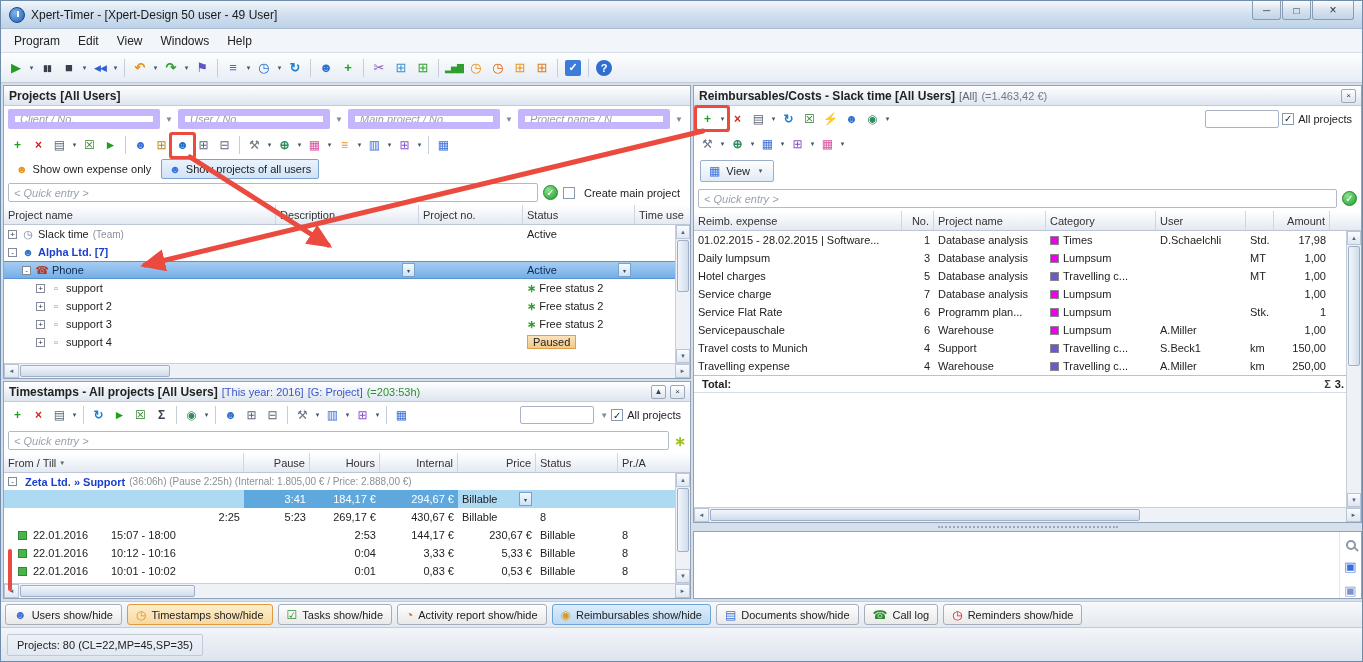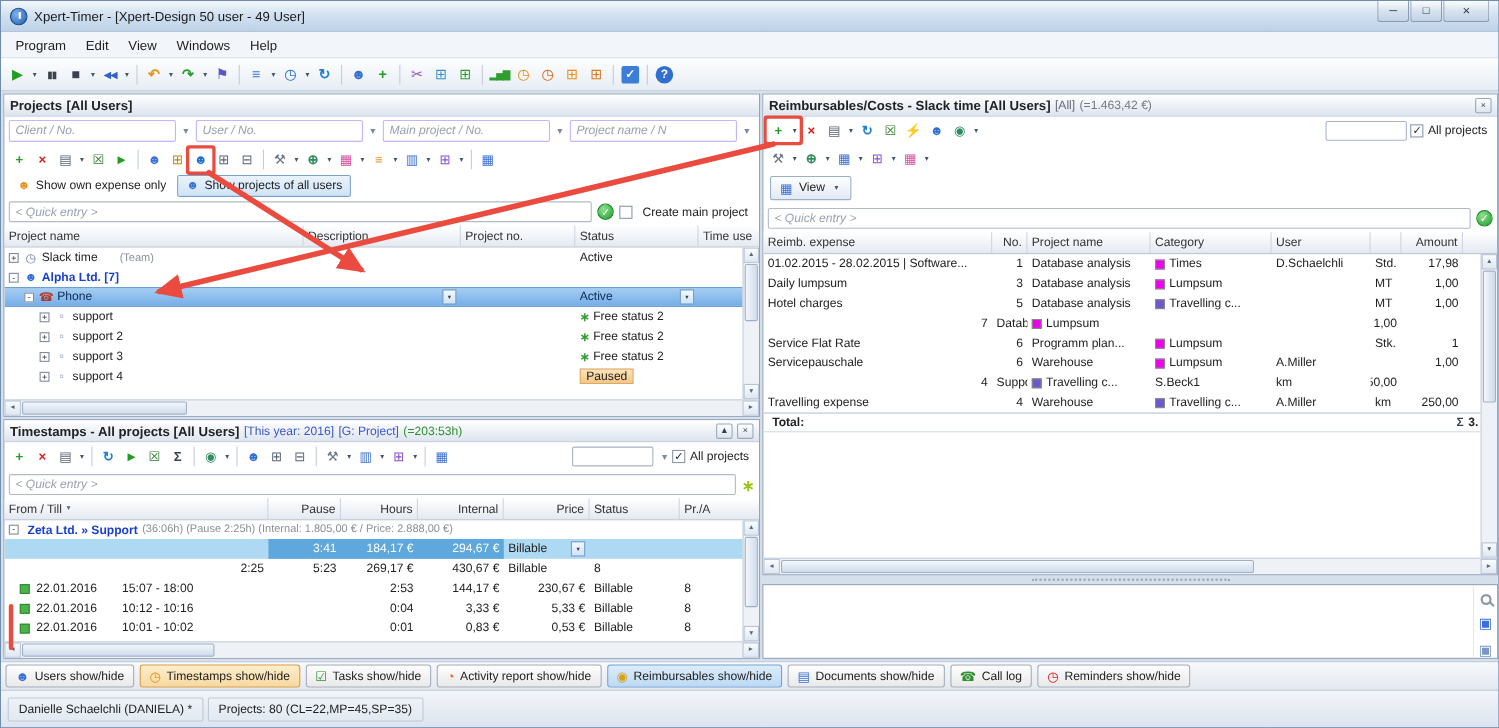--- a/index.html
+++ b/index.html
@@ -41,21 +41,21 @@
   .panel-header{height:20px;background:linear-gradient(#ffffff,#dde5ef);border-bottom:1px solid #c2ccd9;display:flex;align-items:center;padding:0 5px;gap:4px;flex:0 0 auto;white-space:nowrap;overflow:hidden}
   .panel-title{font-weight:bold;font-size:12px}
   .tag-gray{color:#667}
   .tag-amount{color:#778}
   .tag-blue{color:#3a55cc}
   .tag-green{color:#2f8e2f}
   .hdr-spacer{flex:1}
   .hdr-btn{width:15px;height:14px;border:1px solid #9aa8ba;background:linear-gradient(#fff,#dde4ee);font-size:8px;display:flex;align-items:center;justify-content:center;border-radius:2px;color:#345;flex:0 0 auto}
 
   .filter-row{display:flex;align-items:center;gap:2px;padding:3px 4px;flex:0 0 auto}
-  .filter-input{flex:1;height:20px;border:1px solid #c4b5fd;border-radius:2px;background:#fff;display:flex;align-items:center;padding:0 5px;color:#98a0ac;font-style:italic;white-space:nowrap;overflow:hidden}
+  .filter-input{flex:1;height:20px;border:7px solid #c4b5fd;border-radius:2px;background:#fff;display:flex;align-items:center;padding:0 5px;color:#98a0ac;font-style:italic;white-space:nowrap;overflow:hidden}
   .filter-icon{width:14px;height:16px;display:inline-flex;align-items:center;justify-content:center;color:#7a8aa0;font-size:8px;flex:0 0 auto}
 
   .panel-toolbar{display:flex;align-items:center;padding:2px 3px;flex:0 0 auto}
   .panel-toolbar .icon{width:21px;height:21px;font-size:12px}
   .tb-spacer{flex:1}
   .tb-input{width:74px;height:18px;border:1px solid #a8b4c6;border-radius:2px;background:#fff;margin:0 3px;flex:0 0 auto}
   .checkbox{width:12px;height:12px;border:1px solid #8a99ad;background:#fff;display:inline-flex;align-items:center;justify-content:center;font-size:10px;color:#123;flex:0 0 auto}
   .cb-label{margin:0 6px 0 4px;white-space:nowrap}
 
   .toggle-row{display:flex;align-items:center;padding:1px 4px;gap:2px;flex:0 0 auto}
@@ -80,21 +80,21 @@
 
   
   #projects-panel .thead div:nth-of-type(1),#projects-panel .row>div:nth-of-type(1){width:272px}
   #projects-panel .thead div:nth-of-type(2),#projects-panel .row>div:nth-of-type(2){width:143px}
   #projects-panel .thead div:nth-of-type(3),#projects-panel .row>div:nth-of-type(3){width:104px}
   #projects-panel .thead div:nth-of-type(4),#projects-panel .row>div:nth-of-type(4){width:112px}
   #projects-panel .thead div:nth-of-type(5),#projects-panel .row>div:nth-of-type(5){flex:1;border-right:none}
   .exp{width:9px;height:9px;border:1px solid #808a9a;background:#fff;font-size:8px;line-height:7px;display:inline-flex;align-items:center;justify-content:center;margin-right:4px;flex:0 0 auto;color:#333}
   .ricon{width:14px;text-align:center;margin-right:3px;font-size:11px;flex:0 0 auto;display:inline-flex;justify-content:center}
   .pname.client{color:#1a3fd0;font-weight:bold}
-  .pnote{color:#8a90a0;font-size:10px;margin-left:20px}
+  .pnote{color:#8a90a0;font-size:10px;margin-left:4px}
   .prow.selected{background:linear-gradient(#a6cdf2,#74aee8);border-top:1px solid #5a94d0;border-bottom:1px solid #5a94d0;color:#0a2a52}
   .status-star{color:#2f9e2f;font-weight:bold;margin-right:3px}
   .paused-badge{background:linear-gradient(#fbe3bb,#f3c887);border:1px solid #dca050;padding:0 5px;height:14px;display:inline-flex;align-items:center}
 
   
   #timestamps-panel .thead div:nth-of-type(1),#timestamps-panel .row>div:nth-of-type(1){width:240px}
   #timestamps-panel .thead div:nth-of-type(2),#timestamps-panel .row>div:nth-of-type(2){width:66px}
   #timestamps-panel .thead div:nth-of-type(3),#timestamps-panel .row>div:nth-of-type(3){width:70px}
   #timestamps-panel .thead div:nth-of-type(4),#timestamps-panel .row>div:nth-of-type(4){width:78px}
   #timestamps-panel .thead div:nth-of-type(5),#timestamps-panel .row>div:nth-of-type(5){width:78px}
@@ -1075,20 +1075,21 @@
                   <span class="cat-sq" style="background-color: rgb(106, 90, 205);"></span>
                   <span>Travelling c...</span>
                 </div>
                 <div class="cell"></div>
                 <div class="cell">MT</div>
                 <div class="cell ra">1,00</div>
                 <div class="cell"></div>
               </div>
 
               <div class="row rrow">
+                <div class="cell">Service charge</div>
                 <div class="cell ra">7</div>
                 <div class="cell">Database analysis</div>
                 <div class="cell">
                   <span class="cat-sq" style="background-color: rgb(238, 0, 238);"></span>
                   <span>Lumpsum</span>
                 </div>
                 <div class="cell"></div>
                 <div class="cell"></div>
                 <div class="cell ra">1,00</div>
                 <div class="cell"></div>
@@ -1116,20 +1117,21 @@
                   <span class="cat-sq" style="background-color: rgb(238, 0, 238);"></span>
                   <span>Lumpsum</span>
                 </div>
                 <div class="cell">A.Miller</div>
                 <div class="cell"></div>
                 <div class="cell ra">1,00</div>
                 <div class="cell"></div>
               </div>
 
               <div class="row rrow">
+                <div class="cell">Travel costs to Munich</div>
                 <div class="cell ra">4</div>
                 <div class="cell">Support</div>
                 <div class="cell">
                   <span class="cat-sq" style="background-color: rgb(106, 90, 205);"></span>
                   <span>Travelling c...</span>
                 </div>
                 <div class="cell">S.Beck1</div>
                 <div class="cell">km</div>
                 <div class="cell ra">150,00</div>
                 <div class="cell"></div>
@@ -1222,23 +1224,20 @@
       </span>
 
       <span class="bb-btn">
         <span class="bb-icon" style="color: rgb(216, 32, 32);">◷</span>
         <span>Reminders show/hide</span>
       </span>
     </div>
 
   <div class="statusbar">
     <span class="sb-cell">
-        <span>Danielle Schaelchli (DANIELA) *</span>
-      </span>
-    <span class="sb-cell">
         <span>Projects: 80 (CL=22,MP=45,SP=35)</span>
       </span>
   </div>
 </div>
 
 <svg class="annotations" width="1363" height="662" viewBox="0 0 1363 662">
   <defs>
     <marker id="ah" markerWidth="5" markerHeight="4.5" refX="4" refY="2.25" orient="auto">
       <path d="M0,0 L5,2.25 L0,4.5 Z" fill="#ea4b3e"></path>
     </marker>

